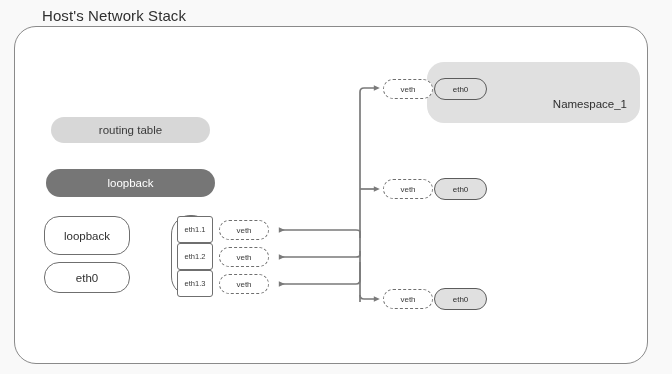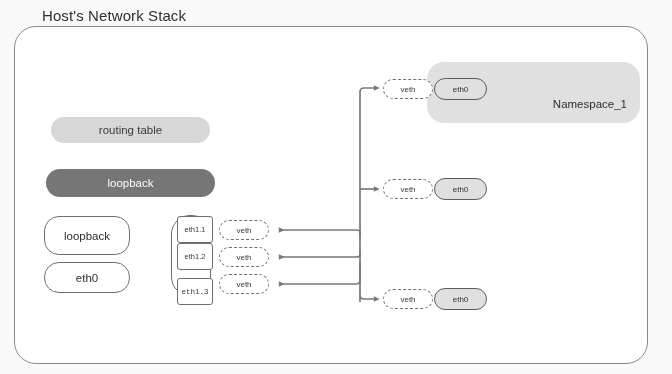--- a/index.html
+++ b/index.html
@@ -115,21 +115,21 @@
     width: 36px;
     height: 27px;
     background: #ffffff;
     border: 1.3px solid #6f6f6f;
     border-radius: 3px;
     font-size: 7.5px;
     color: #3a3a3a;
   }
   #subiface-eth1-1 { top: 216px; }
   #subiface-eth1-2 { top: 243px; }
-  #subiface-eth1-3 { top: 278px; font-family: Liberation Mono, monospace; }
+  #subiface-eth1-3 { top: 270px; }
 
   
   .veth-box {
     background: #ffffff;
     border: 1.6px dashed #6f6f6f;
     border-radius: 10px;
     font-size: 8px;
     color: #3a3a3a;
   }
   .veth-host {

